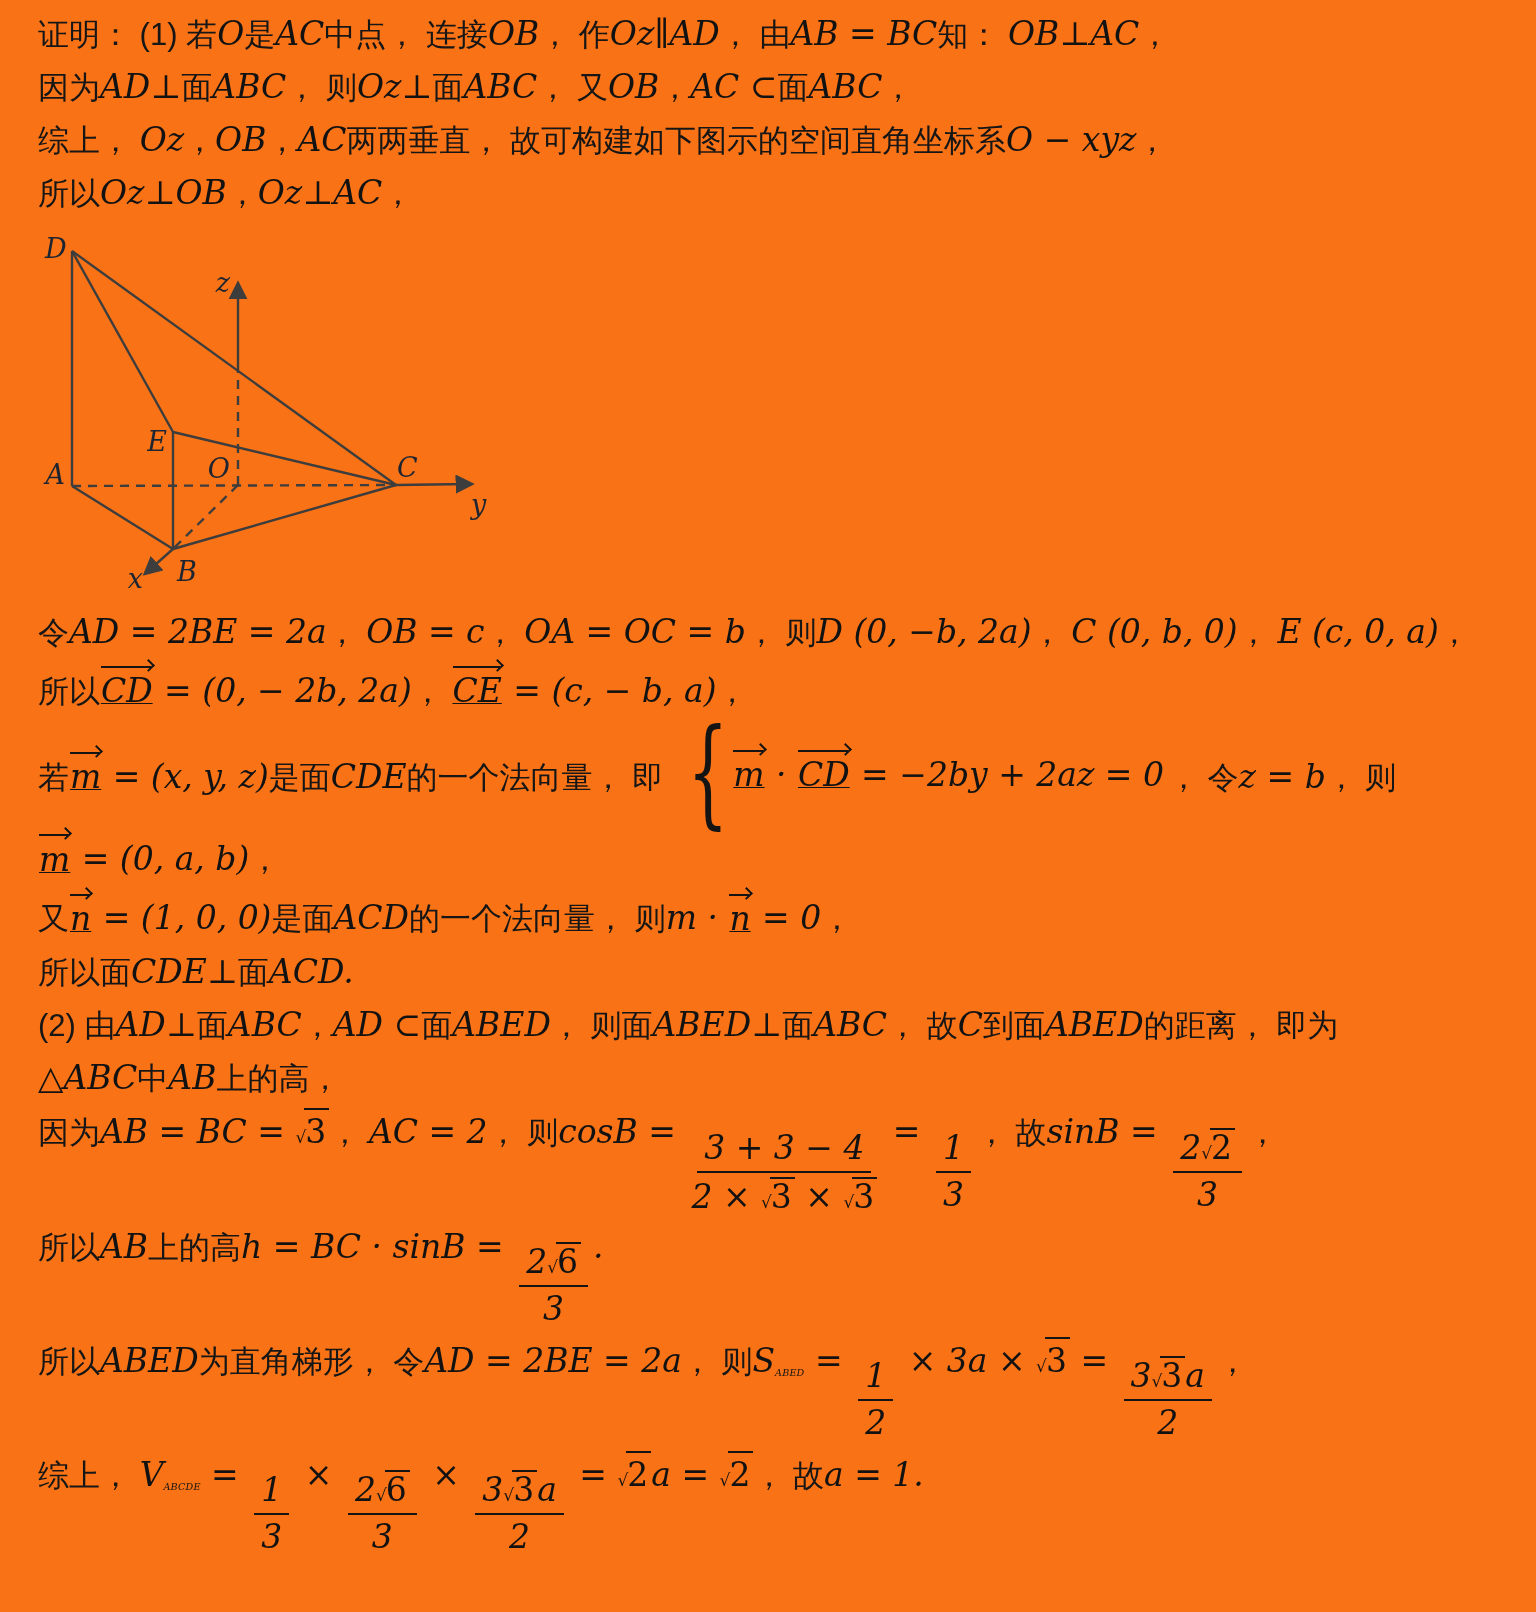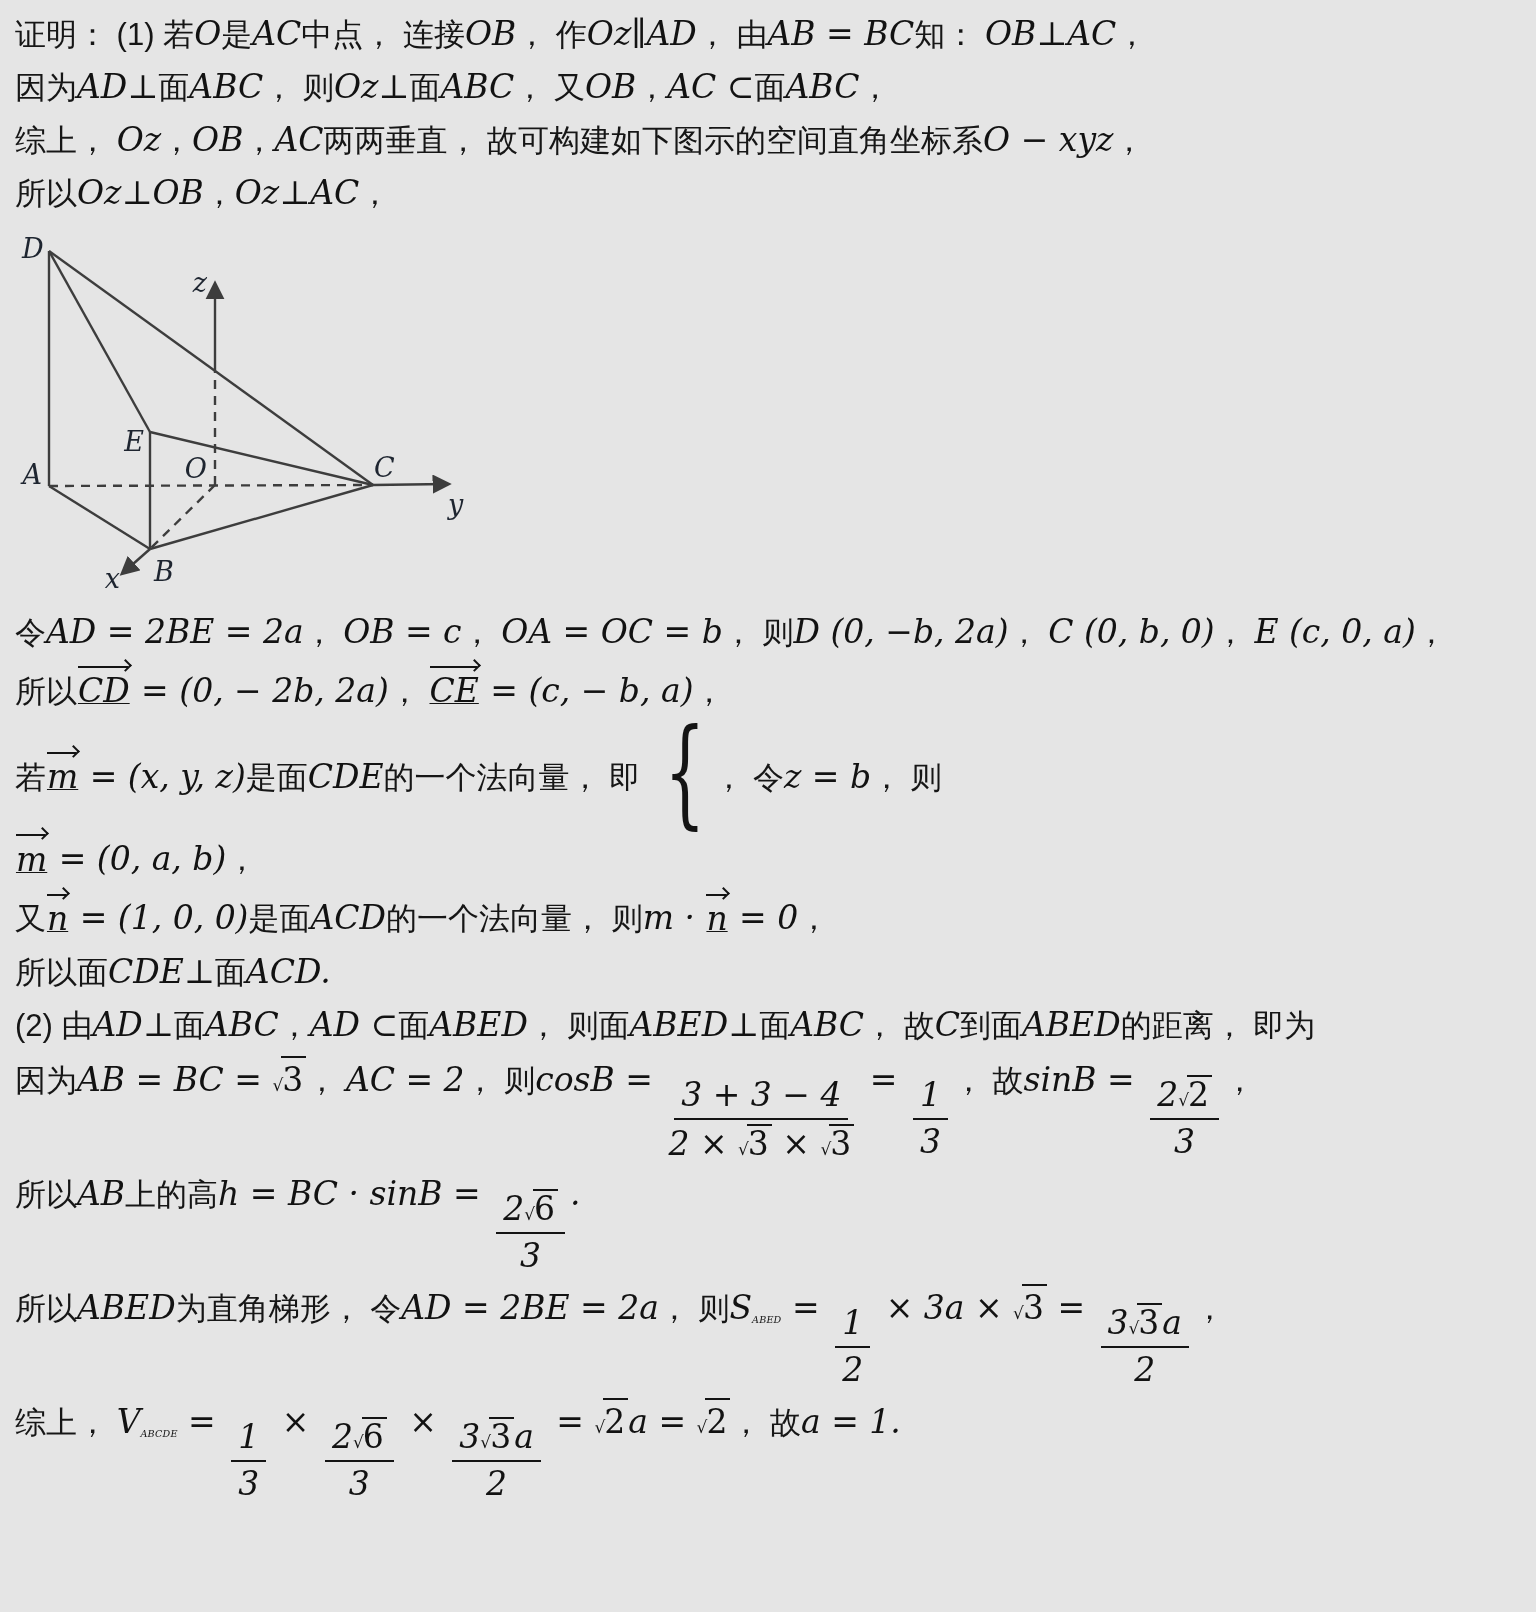--- a/index.html
+++ b/index.html
@@ -1,18 +1,18 @@
 <!DOCTYPE html>
 <html><head>
 <meta charset="utf-8">
 <style>
   html,body{margin:0;padding:0;width:1536px;height:1612px;overflow:hidden;background:#ffffff;}
   .doc{
     box-sizing:border-box;width:1536px;height:1612px;
-    padding:12px 10px 0 15px;background:#e5e5e5;color:#141414;
+    padding:12px 10px 0 38px;background:#f97316;color:#141414;
   }
   .line{margin:0 0 9px 0;line-height:1.32;}
   .cn{font-family:"Liberation Sans","DejaVu Sans",sans-serif;font-size:31px;color:#161616;}
   .mi{font-family:"DejaVu Serif","Liberation Serif",serif;font-style:italic;font-size:33px;color:#121212;}
   
   .vec{display:inline-block;position:relative;padding:0.40em 0.06em 0 0.06em;text-decoration:underline;}
   .vec-arrow{position:absolute;top:0;left:1px;right:1px;height:0.40em;}
   .vec-line{position:absolute;left:0;right:2px;top:0.20em;border-top:2px solid #141414;}
   .vec-head{position:absolute;right:0;top:0.20em;width:7px;height:7px;
     border-top:2px solid #141414;border-right:2px solid #141414;
@@ -84,35 +84,43 @@
           </span><span class="mi">CD</span></span><span class="mi"> = (0,  − 2b,  2a)</span><span class="cn">， </span><span class="vec"><span class="vec-arrow">
             <span class="vec-line"></span>
             <span class="vec-head"></span>
           </span><span class="mi">CE</span></span><span class="mi"> = (c,  − b,  a)</span><span class="cn">，</span></div>
       <div class="line"><span class="cn">若</span><span class="vec"><span class="vec-arrow">
             <span class="vec-line"></span>
             <span class="vec-head"></span>
           </span><span class="mi">m</span></span><span class="mi"> = (x, y, z)</span><span class="cn">是面</span><span class="mi">CDE</span><span class="cn">的一个法向量， 即</span><span class="sys">
           <span class="sys-brace">{</span>
           <span class="sys-rows">
+            <span class="sys-row"><span class="vec"><span class="vec-arrow">
+                  <span class="vec-line"></span>
+                  <span class="vec-head"></span>
+                </span><span class="mi">m</span></span><span class="mi"> · </span><span class="vec"><span class="vec-arrow">
+                  <span class="vec-line"></span>
+                  <span class="vec-head"></span>
+                </span><span class="mi">CD</span></span><span class="mi"> = −2by + 2az = 0</span></span>
           </span>
         </span><span class="cn">， 令</span><span class="mi">z = b</span><span class="cn">， 则</span></div>
       <div class="line"><span class="vec"><span class="vec-arrow">
             <span class="vec-line"></span>
             <span class="vec-head"></span>
           </span><span class="mi">m</span></span><span class="mi"> = (0, a, b)</span><span class="cn">，</span></div>
       <div class="line"><span class="cn">又</span><span class="vec"><span class="vec-arrow">
             <span class="vec-line"></span>
             <span class="vec-head"></span>
           </span><span class="mi">n</span></span><span class="mi"> = (1,  0,  0)</span><span class="cn">是面</span><span class="mi">ACD</span><span class="cn">的一个法向量， 则</span><span class="mi">m · </span><span class="vec"><span class="vec-arrow">
             <span class="vec-line"></span>
             <span class="vec-head"></span>
           </span><span class="mi">n</span></span><span class="mi"> = 0</span><span class="cn">，</span></div>
       <div class="line"><span class="cn">所以面</span><span class="mi">CDE⊥</span><span class="cn">面</span><span class="mi">ACD.</span></div>
       <div class="line"><span class="cn"> (2) 由</span><span class="mi">AD⊥</span><span class="cn">面</span><span class="mi">ABC</span><span class="cn">，</span><span class="mi">AD ⊂</span><span class="cn">面</span><span class="mi">ABED</span><span class="cn">， 则面</span><span class="mi">ABED⊥</span><span class="cn">面</span><span class="mi">ABC</span><span class="cn">， 故</span><span class="mi">C</span><span class="cn">到面</span><span class="mi">ABED</span><span class="cn">的距离， 即为</span></div>
+      <div class="line"><span class="mi">△ABC</span><span class="cn">中</span><span class="mi">AB</span><span class="cn">上的高，</span></div>
       <div class="line"><span class="cn">因为</span><span class="mi">AB = BC = </span><span class="sqrt"><span class="sqrt-sign mi">√</span><span class="sqrt-body mi">3</span></span><span class="cn">， </span><span class="mi">AC = 2</span><span class="cn">， 则</span><span class="mi">cosB = </span><span class="frac">
           <span class="frac-n"><span class="mi">3 + 3 − 4</span></span>
           <span class="frac-d"><span class="mi">2 × </span><span class="sqrt"><span class="sqrt-sign mi">√</span><span class="sqrt-body mi">3</span></span><span class="mi"> × </span><span class="sqrt"><span class="sqrt-sign mi">√</span><span class="sqrt-body mi">3</span></span></span>
         </span><span class="mi"> = </span><span class="frac">
           <span class="frac-n"><span class="mi">1</span></span>
           <span class="frac-d"><span class="mi">3</span></span>
         </span><span class="cn">， 故</span><span class="mi">sinB = </span><span class="frac">
           <span class="frac-n"><span class="mi">2</span><span class="sqrt"><span class="sqrt-sign mi">√</span><span class="sqrt-body mi">2</span></span></span>
           <span class="frac-d"><span class="mi">3</span></span>
         </span><span class="cn">，</span></div>

